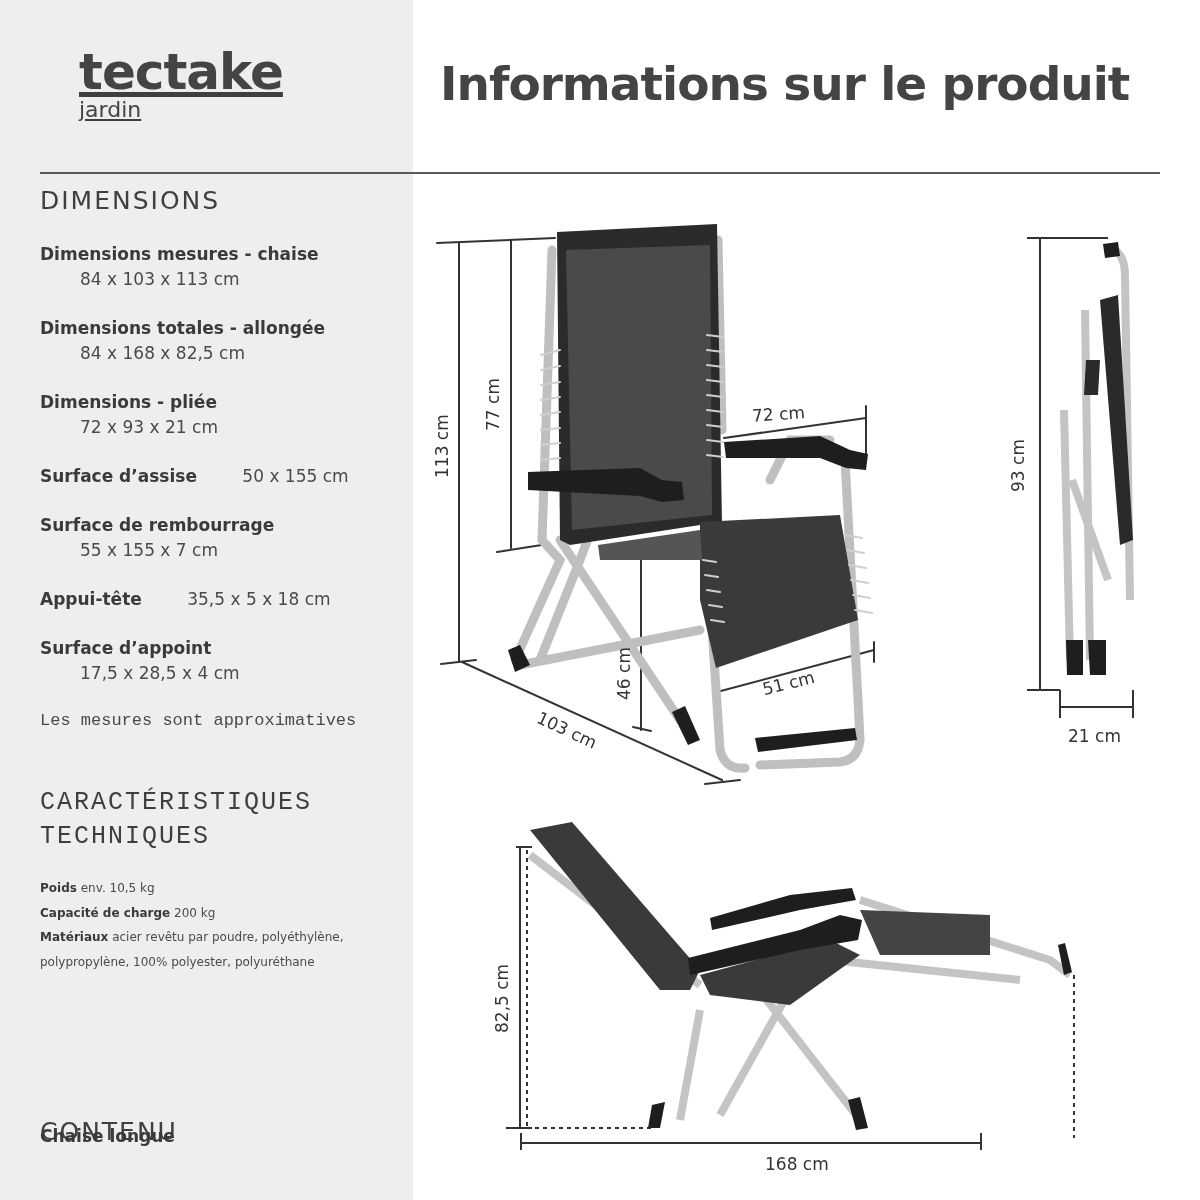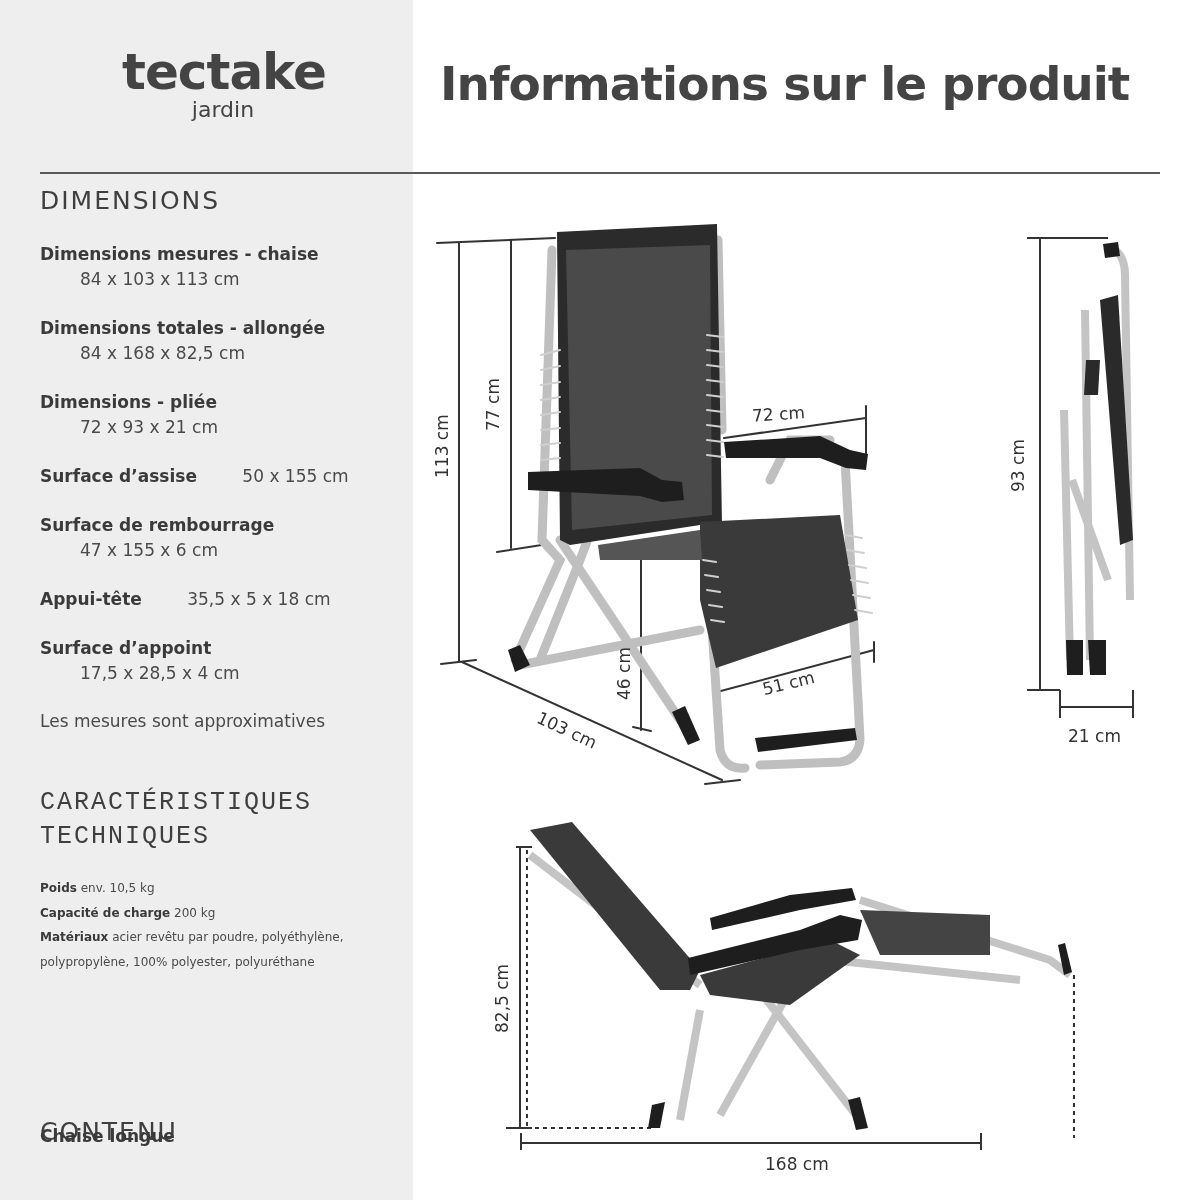--- a/index.html
+++ b/index.html
@@ -1,20 +1,20 @@
 <!DOCTYPE html>
 <html><head>
 <meta charset="utf-8">
 <style>
   * { box-sizing: border-box; margin: 0; padding: 0; }
   html, body { width: 1200px; height: 1200px; background: #ffffff; overflow: hidden; }
   body { position: relative; font-family: "DejaVu Sans", sans-serif; color: #3f3f3f; }
 
   .sidebar { position: absolute; left: 0; top: 0; width: 413px; height: 1200px; background: #eeeeee; }
-  .logo { position: absolute; left: 108px; top: 44px; width: 232px; text-align: center; }
+  .logo { position: absolute; left: 79px; top: 44px; width: 232px; text-align: left; text-decoration: underline; }
   .logo-main { font-family: "DejaVu Sans", sans-serif; font-weight: bold; font-size: 50px; letter-spacing: -1px; color: #444; line-height: 56px; display: block; }
   .logo-sub { font-family: "DejaVu Sans", sans-serif; font-size: 22px; color: #444; line-height: 24px; display: block; margin-top: -2px; margin-right: 2px; }
 
   .rule { position: absolute; left: 40px; top: 172px; width: 1120px; height: 2px; background: #5a5a5a; }
 
   .page-title { position: absolute; left: 440px; top: 56px; font-family: "DejaVu Sans", sans-serif; font-size: 47px; font-weight: bold; color: #444; letter-spacing: -1px; white-space: nowrap; }
 
   .section-title { position: absolute; left: 40px; font-family: "DejaVu Sans", sans-serif; font-size: 25px; font-weight: normal; letter-spacing: 2px; color: #3f3f3f; line-height: 34px; }
   .spec { position: absolute; left: 40px; width: 360px; font-size: 17px; line-height: 24.5px; color: #444; }
   .spec .k { font-weight: bold; color: #3a3a3a; }
@@ -57,31 +57,31 @@
 <div class="spec" style="top:390px;">
   <div class="k">Dimensions - pliée</div>
   <div class="v">72 x 93 x 21 cm</div>
 </div>
 <div class="spec" style="top:464px;">
   <span class="k">Surface d’assise</span>
   <span class="v">50 x 155 cm</span>
 </div>
 <div class="spec" style="top:513px;">
   <div class="k">Surface de rembourrage</div>
-  <div class="v">47 x 155 x 6 cm</div>
+  <div class="v">55 x 155 x 7 cm</div>
 </div>
 <div class="spec" style="top:587px;">
   <span class="k">Appui-tête</span>
   <span class="v">35,5 x 5 x 18 cm</span>
 </div>
 <div class="spec" style="top:636px;">
   <div class="k">Surface d’appoint</div>
   <div class="v">17,5 x 28,5 x 4 cm</div>
 </div>
-<div class="note" style="top:711px;">Les mesures sont approximatives</div>
+<div class="note" style="top:711px;font-family:Liberation Mono, monospace;">Les mesures sont approximatives</div>
 
 <div class="section-title" style="top:786px;font-family:Liberation Mono, monospace;">
   <div>CARACTÉRISTIQUES</div>
   <div>TECHNIQUES</div>
 </div>
 
 <div class="tech">
   <div>
     <span class="k">Poids</span>
     <span>env. 10,5 kg</span>

